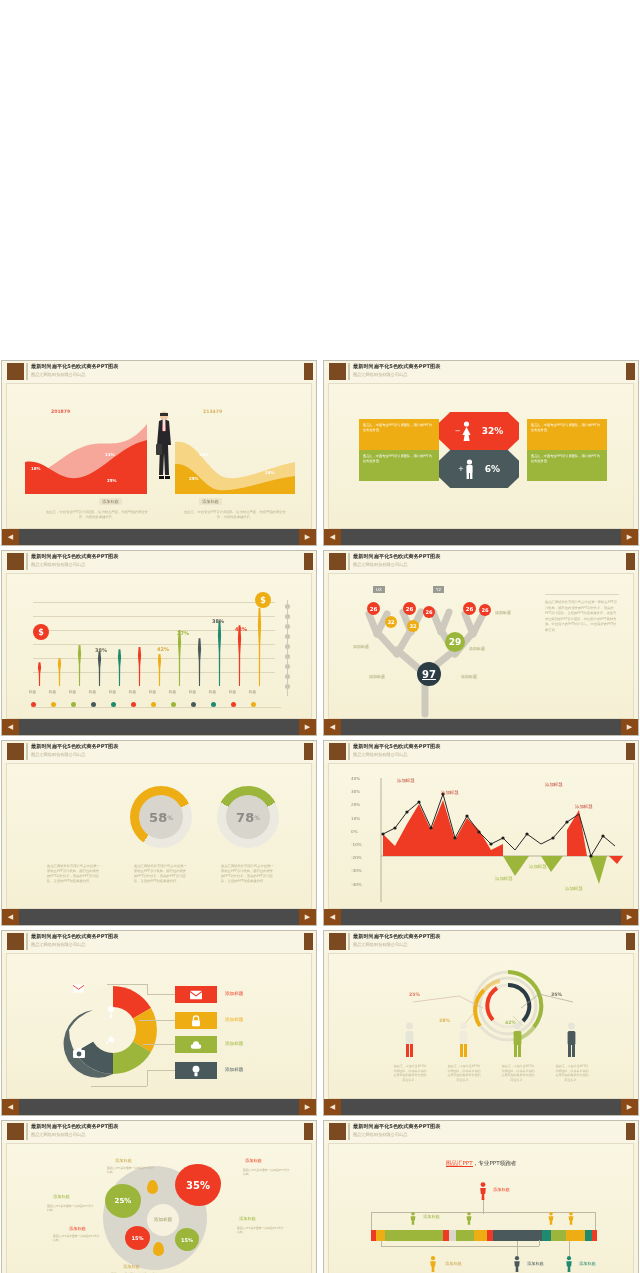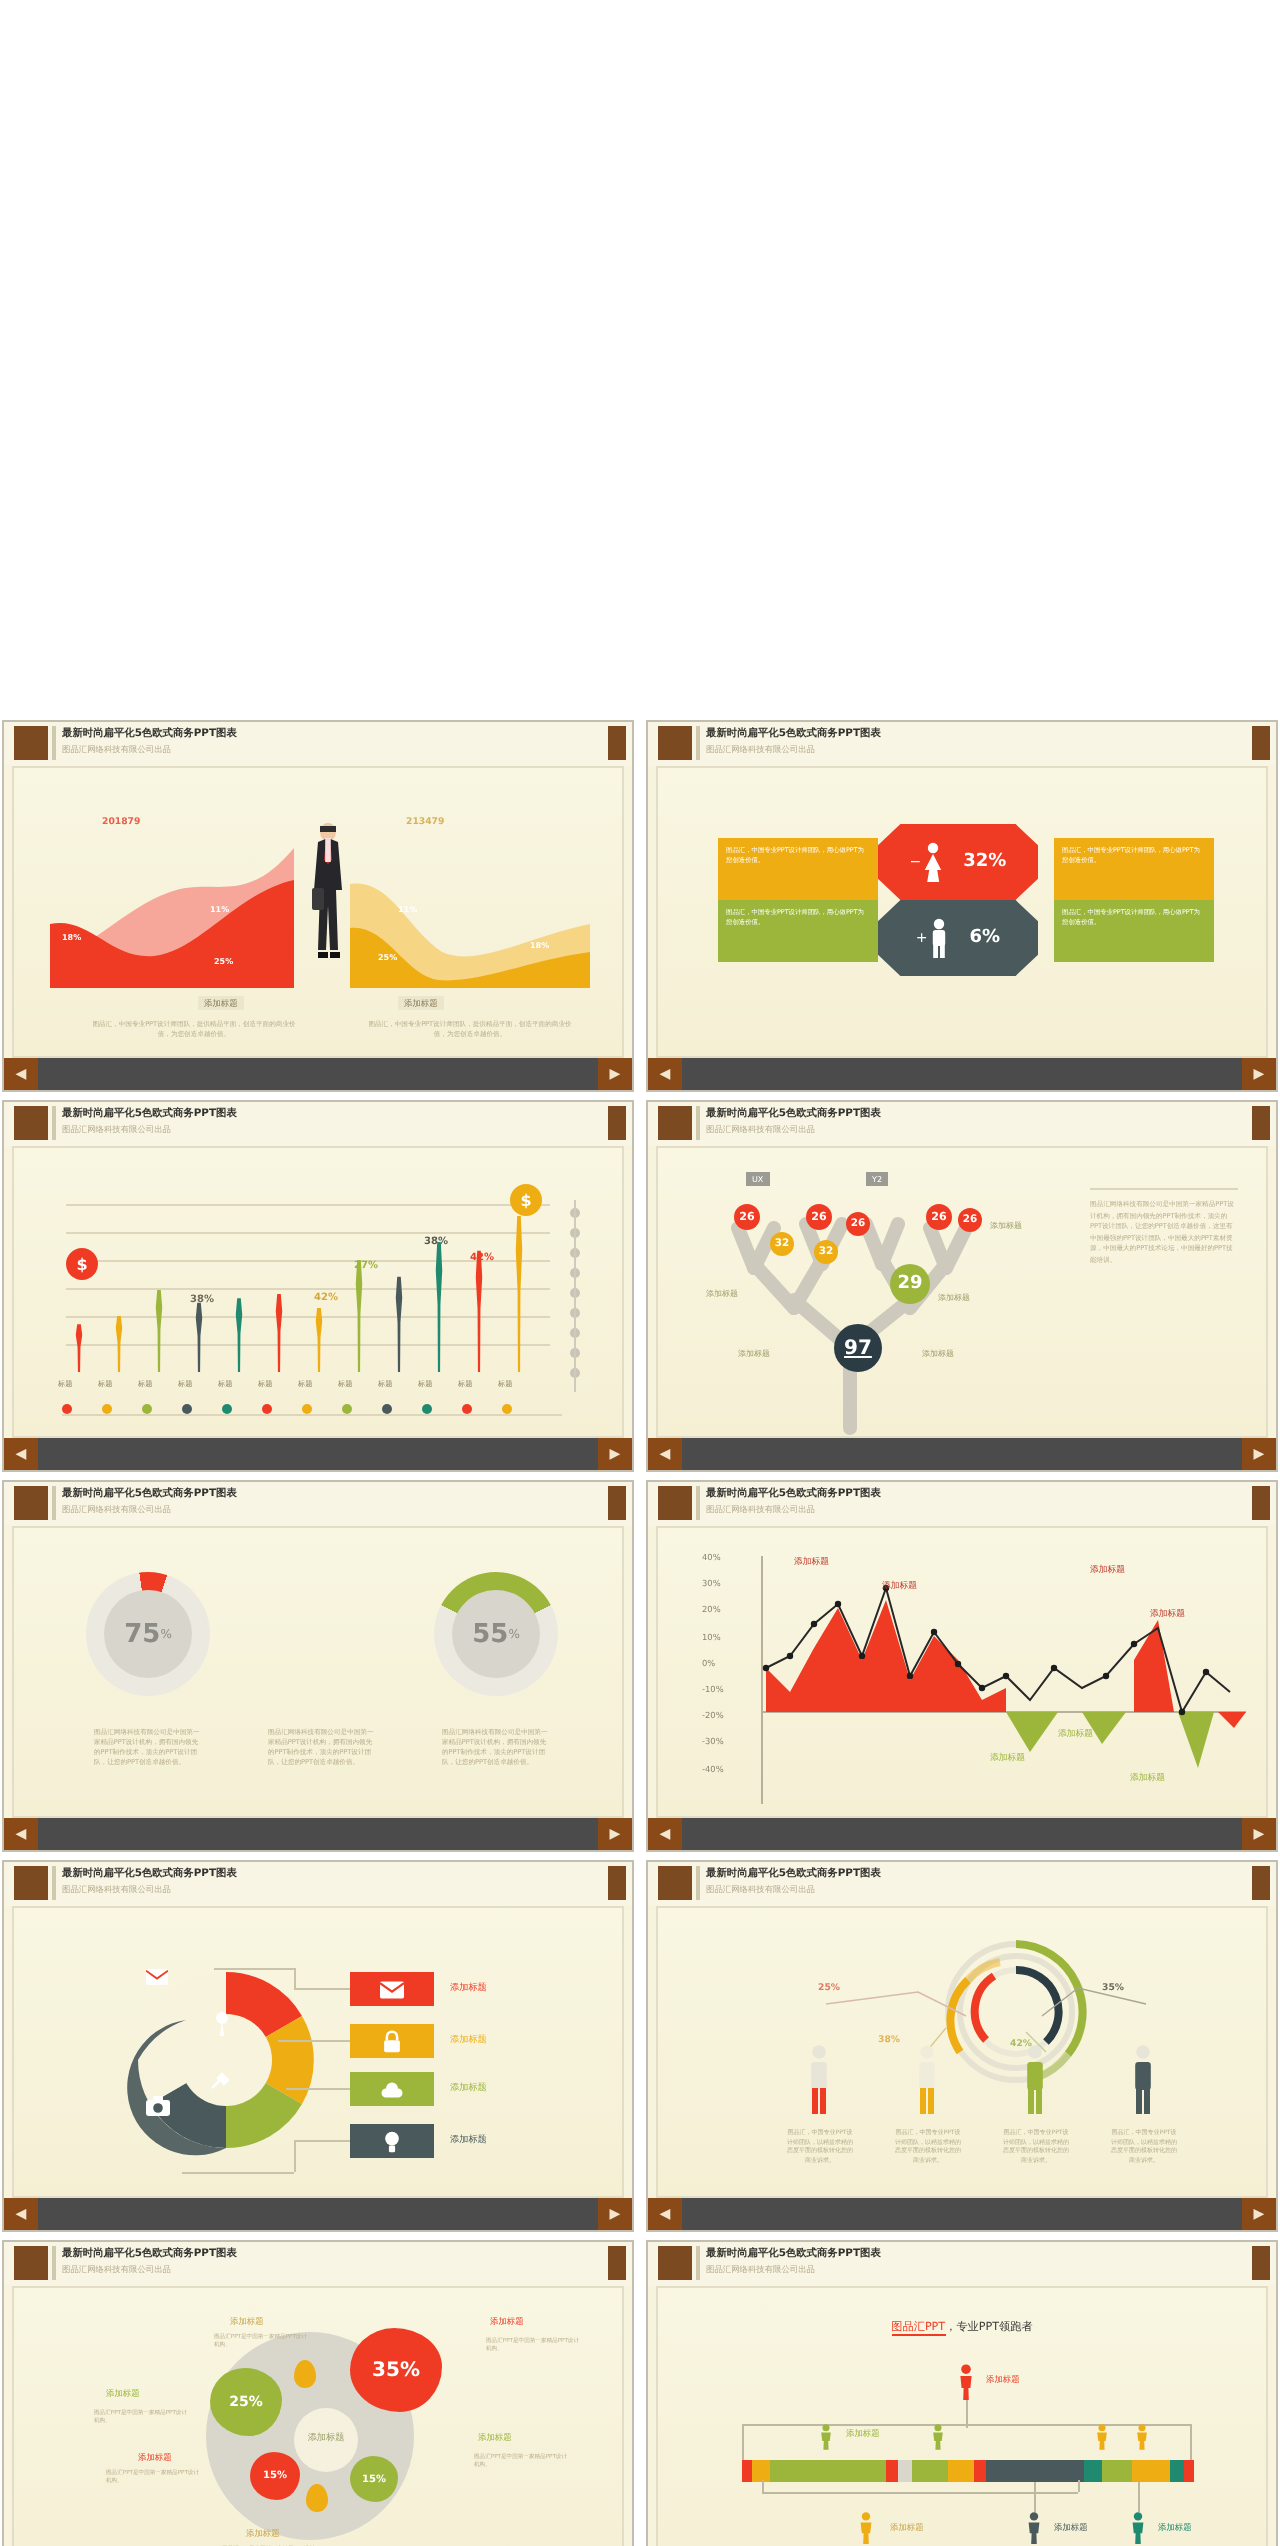--- a/index.html
+++ b/index.html
@@ -341,29 +341,29 @@
 
       <div class="slide left">
         <div class="hdr">
           <div class="hdr-tab"></div>
           <div class="hdr-tab-r"></div>
           <div class="hdr-bar"></div>
           <div class="hdr-t">最新时尚扁平化5色欧式商务PPT图表</div>
           <div class="hdr-s">图品汇网络科技有限公司出品</div>
         </div>
         <div class="slide-body">
-          <div class="donut" style="left:36px;top:22px;background:conic-gradient(#ef3b24 0deg 18deg,#eceae0 18deg 352deg,#ef3b24 352deg 360deg);">
+          <div class="donut" style="left:123px;top:22px;background:conic-gradient(from 215deg,#eead13 0deg 209deg,#eceae0 209deg 360deg);">
             <div class="inner">
-              <span class="num">75</span>
+              <span class="num">58</span>
                 <span class="pc">%</span>
             </div>
           </div>
           <div class="donut" style="left:210px;top:22px;background:conic-gradient(from 298deg,#9cb63c 0deg 124deg,#eceae0 124deg 360deg);">
             <div class="inner">
-              <span class="num">55</span>
+              <span class="num">78</span>
                 <span class="pc">%</span>
             </div>
           </div>
           <div class="txt" style="left:40px;top:100px;width:54px;">图品汇网络科技有限公司是中国第一家精品PPT设计机构，拥有国内领先的PPT制作技术，顶尖的PPT设计团队，让您的PPT创造卓越价值。</div>
           <div class="txt" style="left:127px;top:100px;width:54px;">图品汇网络科技有限公司是中国第一家精品PPT设计机构，拥有国内领先的PPT制作技术，顶尖的PPT设计团队，让您的PPT创造卓越价值。</div>
           <div class="txt" style="left:214px;top:100px;width:54px;">图品汇网络科技有限公司是中国第一家精品PPT设计机构，拥有国内领先的PPT制作技术，顶尖的PPT设计团队，让您的PPT创造卓越价值。</div>
         </div>
         <div class="navbar">
           <div class="navbtn l">◀</div>
           <div class="navbtn r">▶</div>

